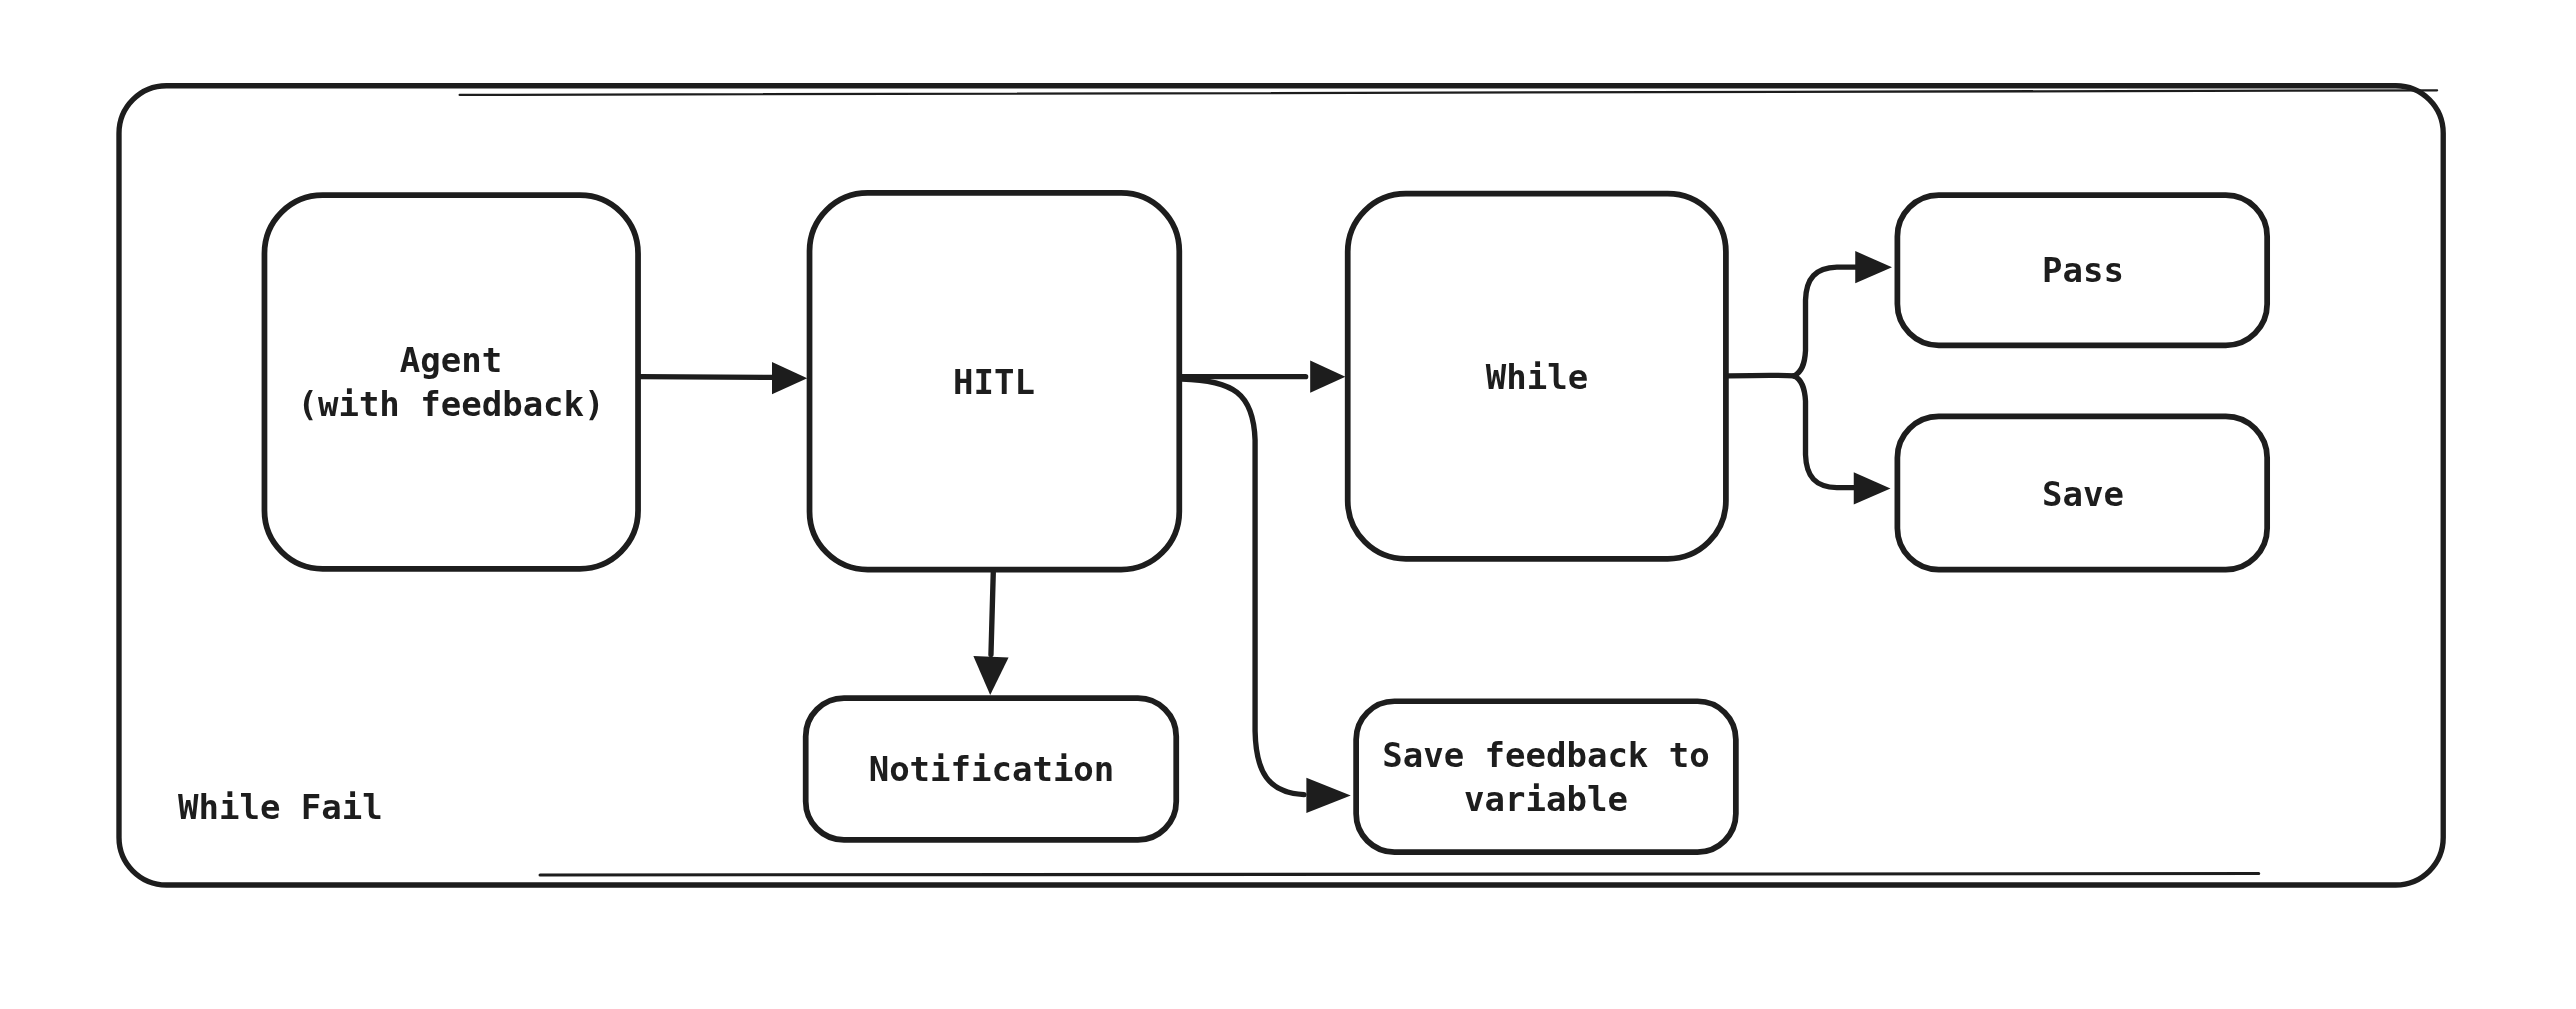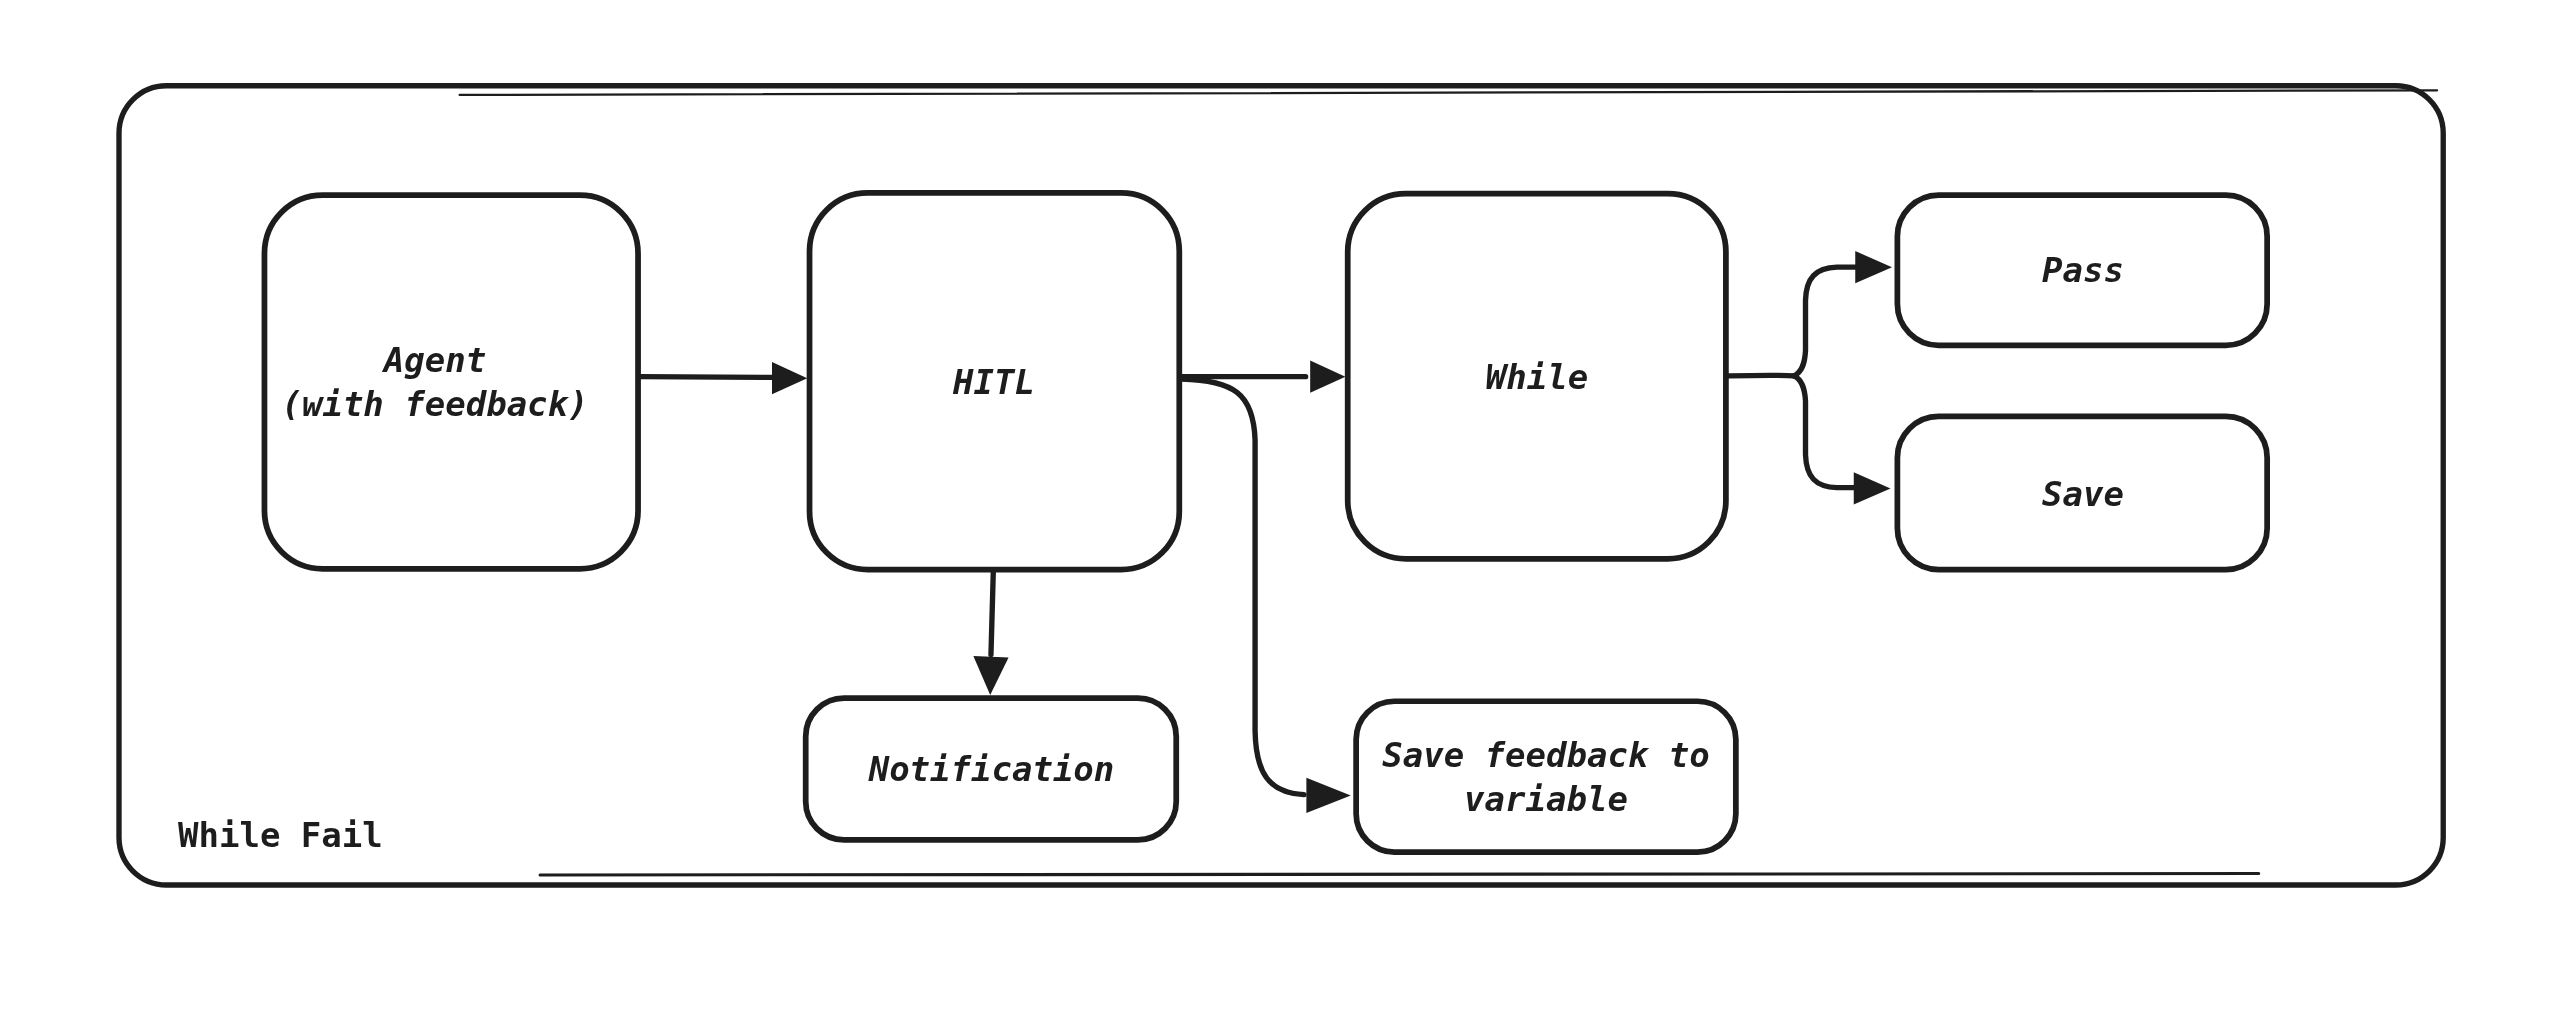--- a/index.html
+++ b/index.html
@@ -28,33 +28,32 @@
     display: flex;
     align-items: center;
     justify-content: center;
     text-align: center;
     white-space: pre-line;
     font-size: 34px;
     font-weight: bold;
     line-height: 44px;
     color: #1d1d1d;
     pointer-events: none;
-    font-style: italic;
   }
-  .label-agent         { left: 248px;  top: 195px;  width: 374px; height: 374px; }
+  .label-agent         { left: 264px;  top: 195px;  width: 374px; height: 374px; }
   .label-hitl          { left: 809px; top: 193px;  width: 370px; height: 377px; }
   .label-router        { left: 1348px; top: 194px;  width: 378px; height: 365px; }
   .label-pass          { left: 1898px; top: 195px;  width: 370px; height: 150px; }
   .label-fail          { left: 1898px; top: 417px;  width: 370px; height: 153px; }
   .label-notification  { left: 806px; top: 698px;  width: 371px; height: 142px; }
   .label-save-feedback { left: 1356px; top: 701px;  width: 380px; height: 151px; text-align: center; }
   .container-label {
     position: absolute;
     left: 178px;
-    top: 815px;
+    top: 787px;
     font-size: 34px;
     font-weight: bold;
     line-height: 40px;
     white-space: pre;
     color: #1d1d1d;
   }
 </style>
 </head>
 <body>
 

